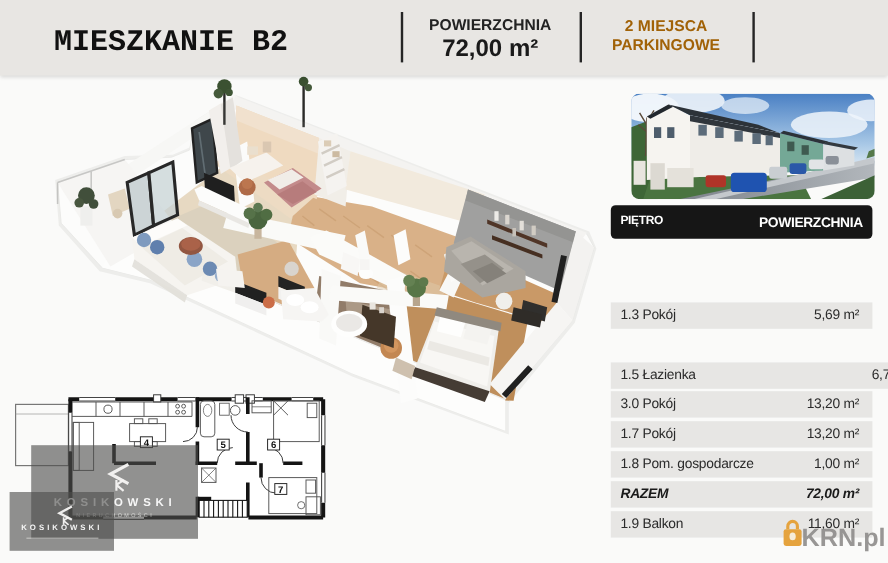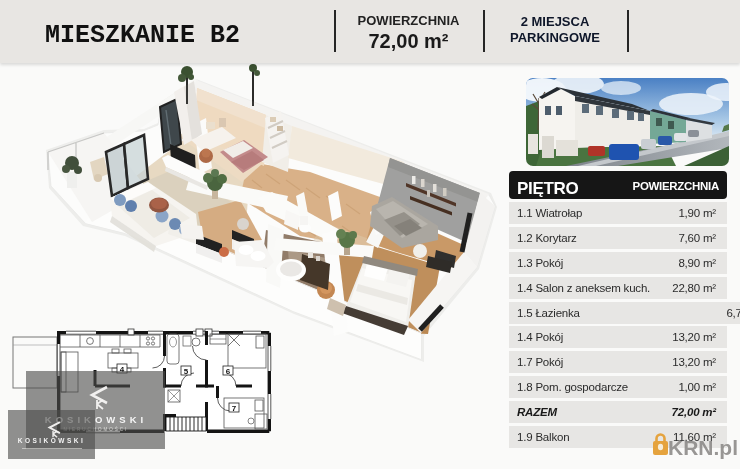--- a/index.html
+++ b/index.html
@@ -5,25 +5,25 @@
   html,body{margin:0;padding:0;}
   body{width:740px;height:469px;overflow:hidden;background:#fafaf9;font-family:"Liberation Sans",sans-serif;}
   .abs{position:absolute;}
   #page{position:relative;width:740px;height:469px;background:#fafaf9;}
   
   #topbar{position:absolute;left:0;top:0;width:740px;height:63px;background:#e8e6e3;box-shadow:0 2px 3px rgba(0,0,0,0.13);z-index:5;}
   #title{position:absolute;left:45px;top:21px;z-index:6;font-family:Liberation Mono, monospace;font-weight:bold;font-size:25px;color:#111;letter-spacing:0;}
   .vsep{position:absolute;top:10px;width:1.5px;height:42px;background:#252525;z-index:6;}
   #pow-label{position:absolute;left:334px;top:13px;z-index:6;width:149px;text-align:center;font-size:13px;font-weight:bold;color:#222;}
   #pow-val{position:absolute;left:334px;top:30px;z-index:6;width:149px;text-align:center;font-size:20px;font-weight:bold;color:#1a1a1a;}
-  #park{position:absolute;left:483px;top:14px;z-index:6;width:144px;text-align:center;font-size:13px;font-weight:bold;color:#0f172a;line-height:16px;}
+  #park{position:absolute;left:483px;top:14px;z-index:6;width:144px;text-align:center;font-size:13px;font-weight:bold;color:#a16207;line-height:16px;}
   
   #photo{position:absolute;left:526px;top:78px;width:203px;height:88px;border-radius:7px;overflow:hidden;}
   #thead{position:absolute;left:509px;top:171px;width:218px;height:28px;background:#161616;border-radius:4px;color:#fff;}
-  #thead .l{position:absolute;left:8px;top:8px;font-size:17px;font-weight:bold;letter-spacing:-0.3px;}
+  #thead .l{position:absolute;left:8px;top:8px;font-size:10px;font-weight:bold;letter-spacing:-0.3px;}
   #thead .r{position:absolute;right:8px;top:9px;font-size:11.5px;font-weight:bold;letter-spacing:-0.3px;}
   .trow{position:absolute;left:509px;width:218px;height:22px;background:#e7e6e4;color:#2b2b2b;font-size:11.5px;letter-spacing:-0.2px;}
   .trow .l{position:absolute;left:8px;top:4.5px;}
   .trow .r{position:absolute;right:11px;top:4.5px;}
   .trow.b{font-weight:bold;color:#1a1a1a;}
   
   .wm{position:absolute;background:rgba(78,78,76,0.62);}
   #krn{position:absolute;left:651px;top:432px;width:90px;height:28px;}
 </style>
 </head>
@@ -116,47 +116,35 @@
       <rect x="148" y="55" width="13" height="8" rx="2" fill="#e2e4e6"></rect>
       <rect x="162" y="52" width="11" height="7" rx="2" fill="#8a9098"></rect>
     </svg>
   </div>
 
   <div id="thead">
       <span class="l">PIĘTRO</span>
       <span class="r">POWIERZCHNIA</span>
     </div>
 
-  <div class="trow" style="top:202px;">
-      <span class="l">1.1 Wiatrołap</span>
-      <span class="r">1,90 m²</span>
-    </div>
-
-  <div class="trow" style="top:227px;">
-      <span class="l">1.2 Korytarz</span>
-      <span class="r">7,60 m²</span>
-    </div>
+
 
   <div class="trow" style="top:252px;">
       <span class="l">1.3 Pokój</span>
-      <span class="r">8,90 m²</span>
-    </div>
-
-  <div class="trow" style="top:277px;">
-      <span class="l">1.4 Salon z aneksem kuch.</span>
-      <span class="r">22,80 m²</span>
-    </div>
+      <span class="r">5,69 m²</span>
+    </div>
+
 
   <div class="trow" style="top:302px;padding-left:48px;">
       <span class="l">1.5 Łazienka</span>
       <span class="r">6,70 m²</span>
     </div>
 
   <div class="trow" style="top:326px;">
-      <span class="l">1.4 Pokój</span>
+      <span class="l">3.0 Pokój</span>
       <span class="r">13,20 m²</span>
     </div>
 
   <div class="trow" style="top:351px;">
       <span class="l">1.7 Pokój</span>
       <span class="r">13,20 m²</span>
     </div>
 
   <div class="trow" style="top:376px;">
       <span class="l">1.8 Pom. gospodarcze</span>

